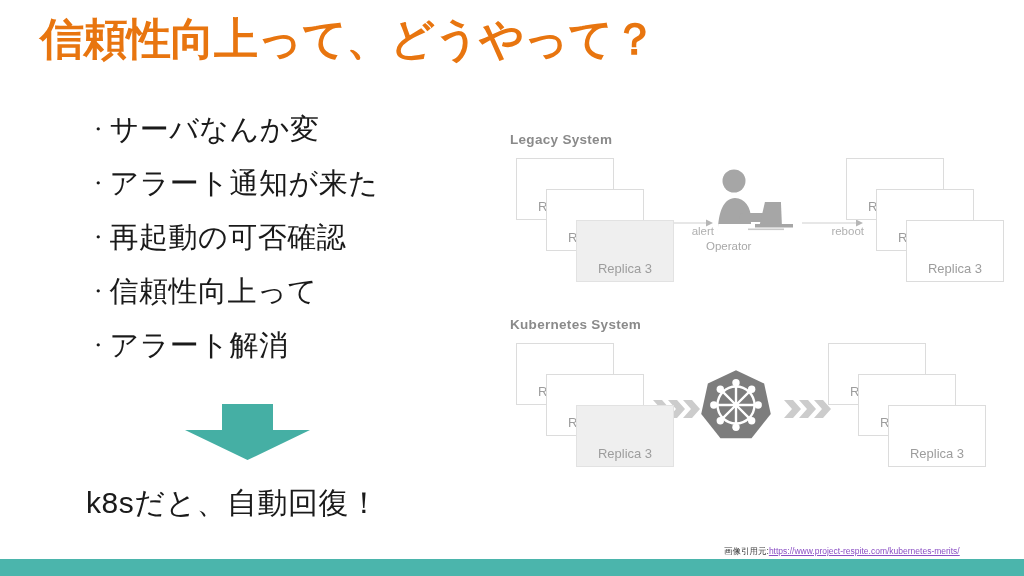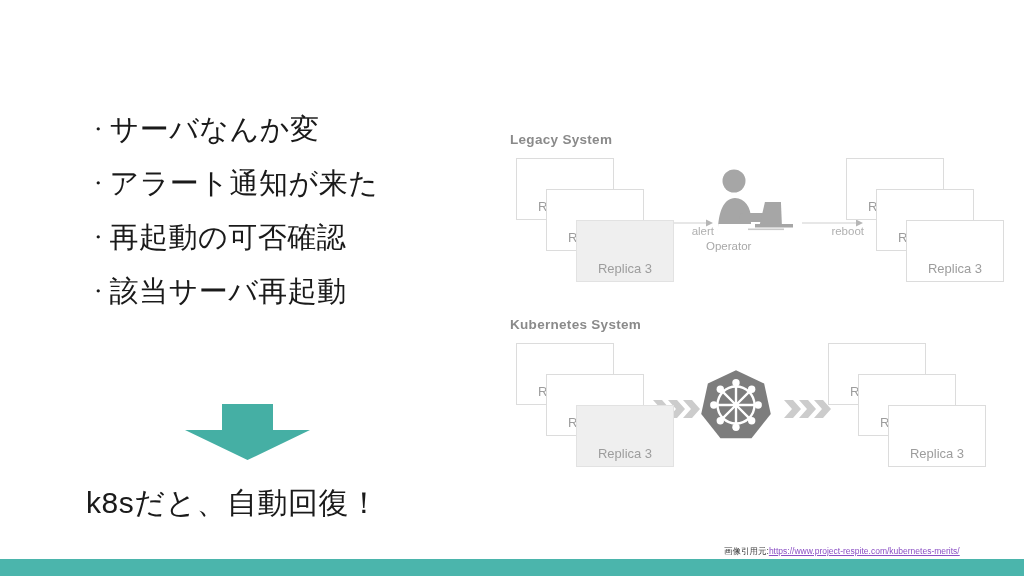--- a/index.html
+++ b/index.html
@@ -218,34 +218,38 @@
     width: 1024px;
     height: 17px;
     background: #4BB5AC;
   }
 </style>
 </head>
 <body>
 
 <div class="slide">
 
+  <div class="slide-title">信頼性向上って、どうやって？</div>
 
   <div class="left-col">
     <ul class="bullet-list">
       <li class="bullet-item">
         <span class="bullet-mark">・</span><span>サーバなんか変</span>
       </li>
       <li class="bullet-item">
         <span class="bullet-mark">・</span><span>アラート通知が来た</span>
       </li>
       <li class="bullet-item">
         <span class="bullet-mark">・</span><span>再起動の可否確認</span>
       </li>
       <li class="bullet-item">
-        <span class="bullet-mark">・</span><span>該当サーバ再起動</span>
+        <span class="bullet-mark">・</span><span>信頼性向上って</span>
+      </li>
+      <li class="bullet-item">
+        <span class="bullet-mark">・</span><span>アラート解消</span>
       </li>
     </ul>
   </div>
 
   <div class="arrow-wrap">
     <svg width="125" height="56" viewBox="0 0 125 56" aria-hidden="true">
       <polygon points="37,0 88,0 88,26 125,26 62.5,56 0,26 37,26" fill="#45AFA4"></polygon>
     </svg>
   </div>
 

